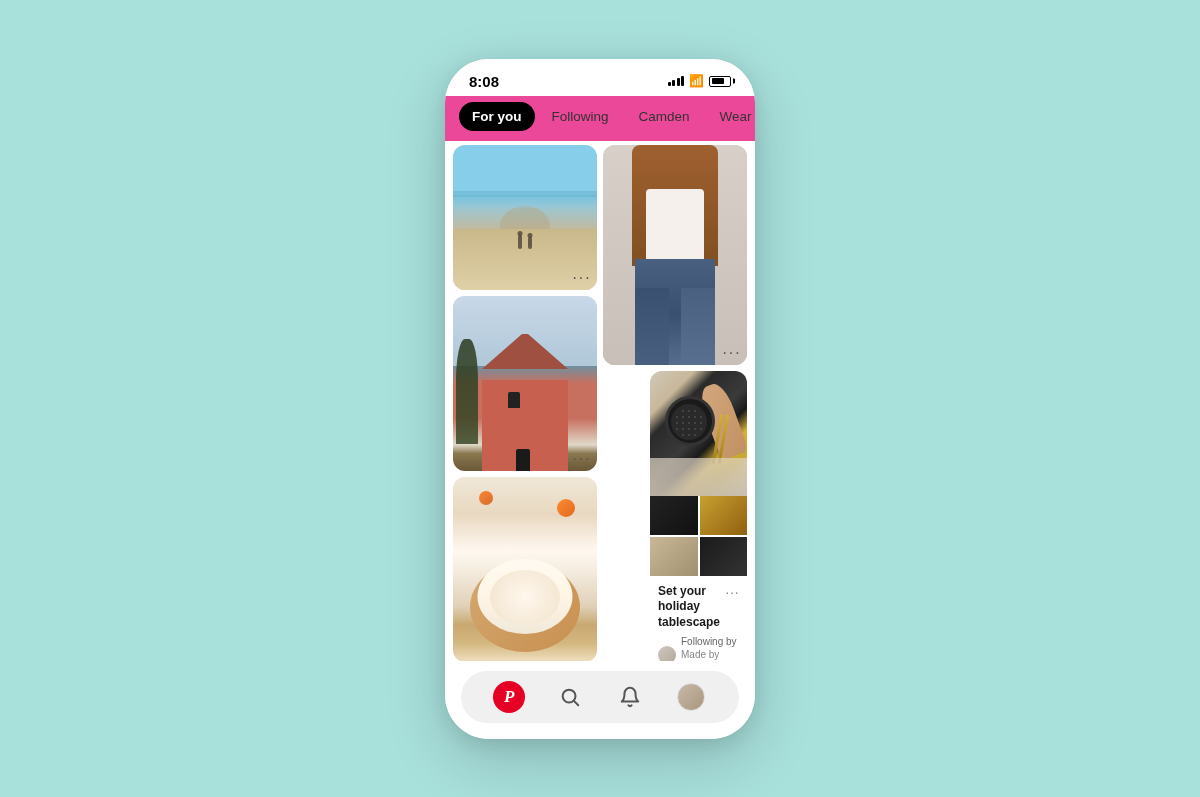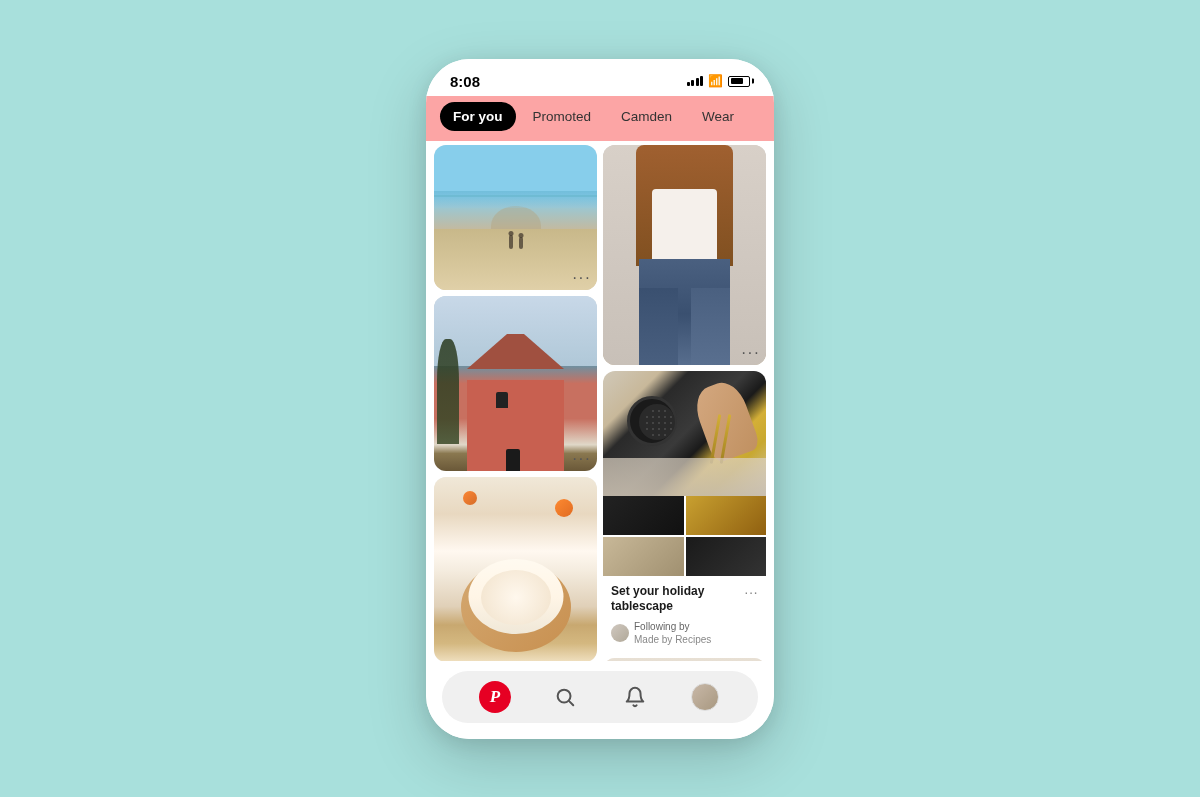--- a/index.html
+++ b/index.html
@@ -8,21 +8,21 @@
       width: 1200px;
       height: 797px;
       background-color: #a8e0dc;
       display: flex;
       align-items: center;
       justify-content: center;
       font-family: -apple-system, BlinkMacSystemFont, 'Helvetica Neue', Arial, sans-serif;
     }
 
     .phone-wrapper {
-      width: 348px;
+      width: 310px;
       height: 680px;
       background: #ffffff;
       border-radius: 44px;
       box-shadow: 0 20px 60px rgba(0,0,0,0.18), 0 4px 20px rgba(0,0,0,0.1);
       overflow: hidden;
       position: relative;
       display: flex;
       flex-direction: column;
     }
 
@@ -95,21 +95,21 @@
       background: #000;
       border-radius: 1px;
     }
 
     
     .tabs-bar {
       display: flex;
       align-items: center;
       padding: 6px 14px 10px;
       gap: 4px;
-      background: #fca5a5;
+      background: #ec4899;
       flex-shrink: 0;
     }
 
     .tab {
       padding: 7px 13px;
       border-radius: 20px;
       font-size: 13.5px;
       font-weight: 500;
       cursor: pointer;
       white-space: nowrap;
@@ -376,21 +376,21 @@
       </div>
       <span class="wifi-icon">📶</span>
       <div class="battery-icon">
         <div class="battery-fill"></div>
       </div>
     </div>
   </div>
 
   <div class="tabs-bar">
     <div class="tab active">For you</div>
-    <div class="tab">Promoted</div>
+    <div class="tab">Following</div>
     <div class="tab">Camden</div>
     <div class="tab">Wear</div>
   </div>
 
   <div class="content-scroll">
     <div class="masonry-grid">
 
       <div style="display:flex; flex-direction:column; gap:6px;">
 
         <div class="pin-card">
@@ -455,21 +455,21 @@
 
             <div style="position:absolute;top:52%;left:22%;width:56%;height:50%;background:linear-gradient(180deg,#4a6080,#3a5070,#5a7090);"></div>
 
             <div style="position:absolute;top:65%;left:22%;width:24%;height:38%;background:linear-gradient(180deg,#3a5070,#4a6080);border-radius:0 0 4px 4px;"></div>
 
             <div style="position:absolute;top:65%;left:54%;width:24%;height:38%;background:linear-gradient(180deg,#4a6080,#5a7090);border-radius:0 0 4px 4px;"></div>
           </div>
           <span class="more-dots">···</span>
         </div>
 
-        <div class="pin-with-label" style="border-radius:12px;overflow:hidden;position:relative;">
+        <div class="pin-with-label" style="border-radius:12px;overflow:hidden;position:relative;margin-left:47px;">
 
           <div class="pin-table-top" style="height:125px;">
 
             <div style="position:absolute;top:10%;right:10%;width:30%;height:60%;background:linear-gradient(135deg,#d4a880,#c09060);border-radius:40% 40% 20% 20%;transform:rotate(-20deg);"></div>
 
             <div style="position:absolute;top:20%;left:15%;width:50px;height:50px;background:#1a1a1a;border-radius:50%;border:3px solid #333;"></div>
 
             <div style="position:absolute;top:27%;left:22%;width:36px;height:36px;background:#2a2a2a;border-radius:50%;"></div>
 
             <div style="position:absolute;top:30%;left:25%;width:30px;height:30px;background:radial-gradient(circle,#444 1px,transparent 1px) 0 0/6px 6px;border-radius:50%;"></div>

